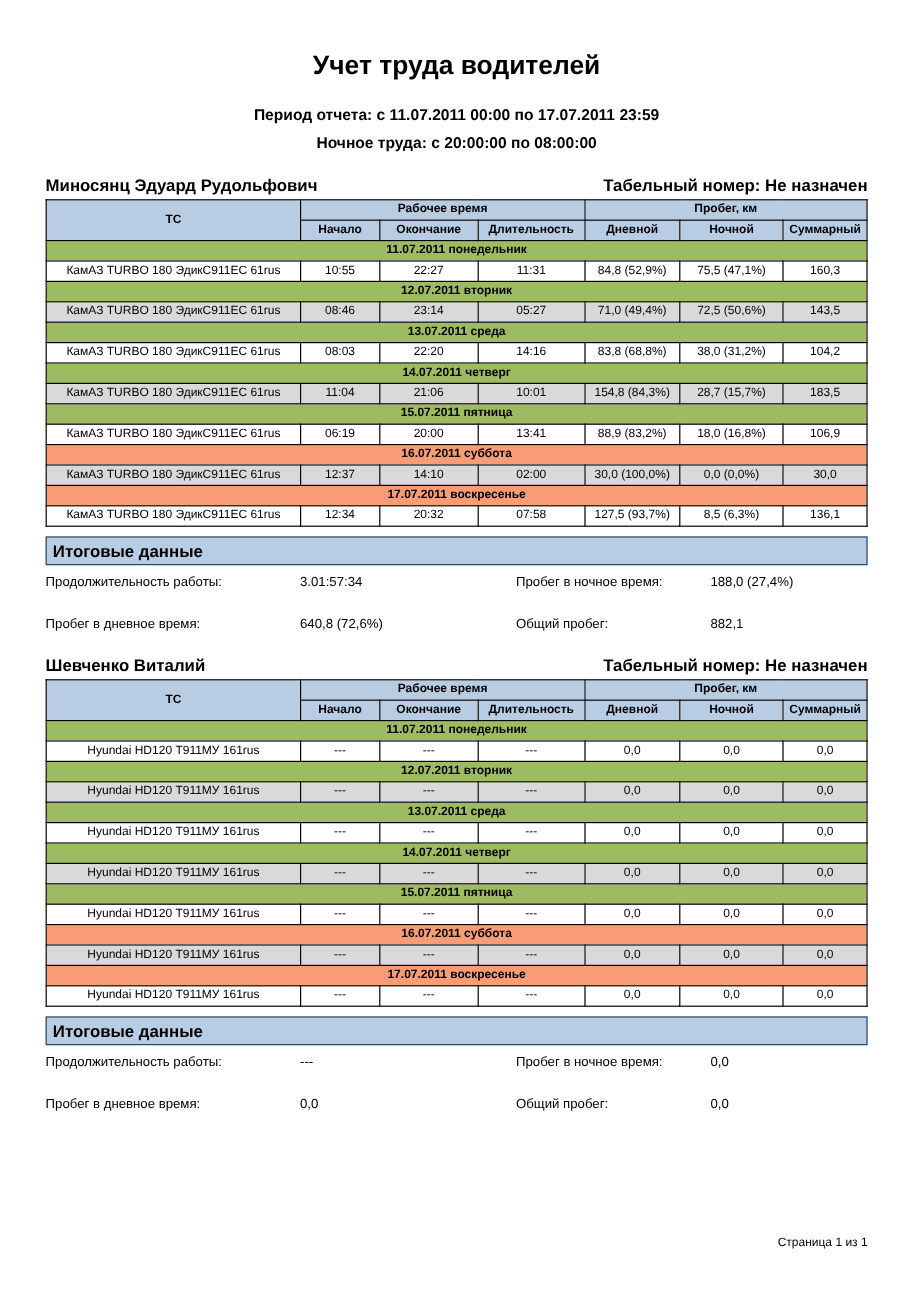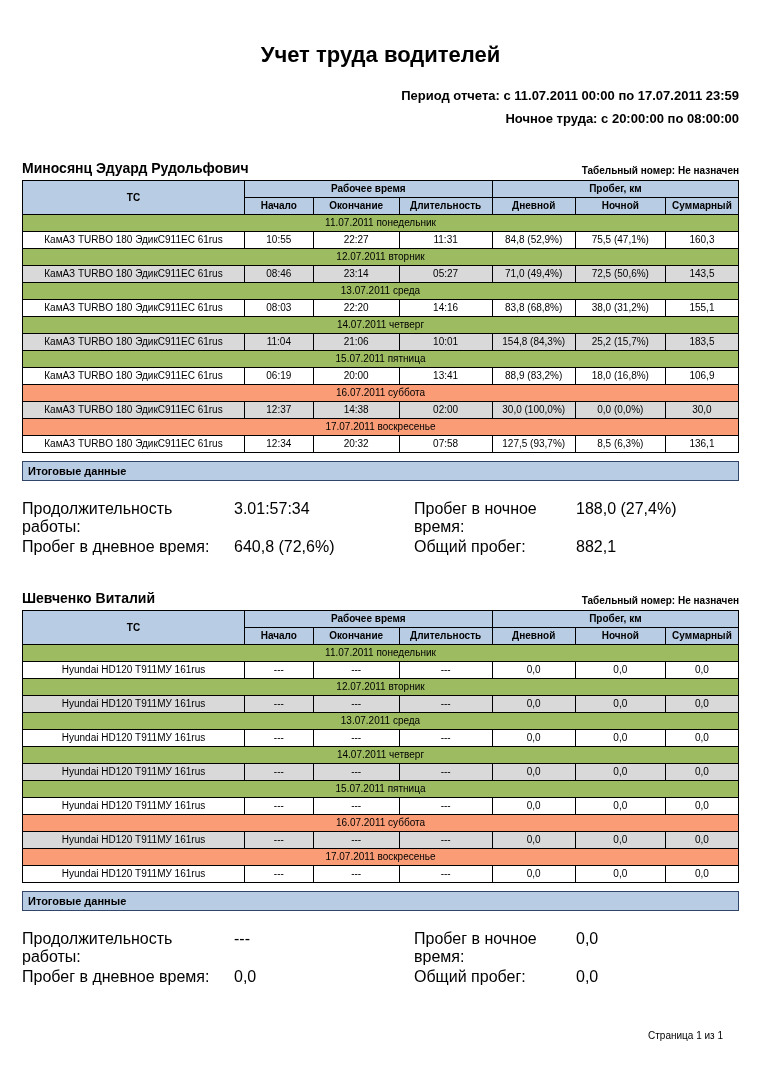--- a/index.html
+++ b/index.html
@@ -2,55 +2,55 @@
 <html style="--table-header: #B8CCE4; --day-header: #9DBB61; --weekend-header: #FA9C76; --row-alt: #D9D9D9; --totals-bar: #B8CCE4;"><head>
 <meta charset="utf-8">
 <style>
   * { box-sizing: border-box; margin: 0; padding: 0; }
   html, body { background: #ffffff; }
   body {
     width: 761px; height: 1079px; position: relative;
     font-family: "Liberation Sans", sans-serif; color: #000;
     overflow: hidden;
   }
-  .content { padding: 0 22px; }
+  .content { padding: 0 38px; }
   .title { text-align: center; font-weight: bold; font-size: 22px; padding-top: 42px; }
-  .subtitle { text-align: right; font-weight: bold; font-size: 13px; }
+  .subtitle { text-align: center; font-weight: bold; font-size: 13px; }
   .subtitle.period { margin-top: 20px; }
   .subtitle.night { margin-top: 8px; }
 
   .driver-section { margin-top: 20px; }
   .section-header {
     display: flex; justify-content: space-between; align-items: flex-end;
     margin-bottom: 4px;
   }
   .driver-name { font-size: 14px; font-weight: bold; }
-  .personnel { font-size: 10px; font-weight: bold; margin-top: 19px; }
+  .personnel { font-size: 14px; font-weight: bold; }
 
   table { width: 100%; border-collapse: collapse; table-layout: fixed; }
   th, td {
     border: 1px solid #000; text-align: center; vertical-align: middle;
     font-size: 10px; padding: 2px 2px; line-height: 12px;
     overflow: hidden; white-space: nowrap;
   }
   thead th { background: var(--table-header, #B8CCE4); font-weight: bold; }
   td.day-header {
-    background: var(--day-header, #9DBB61); font-weight: normal;
+    background: var(--day-header, #9DBB61); font-weight: bold;
   }
   td.day-header.weekend { background: var(--weekend-header, #FA9C76); }
   tr.alt td { background: var(--row-alt, #D9D9D9); }
 
   .totals-bar {
     margin-top: 8px; background: var(--totals-bar, #B8CCE4);
-    border: 1px solid #31456b; font-weight: bold; font-size: 11px;
+    border: 1px solid #31456b; font-weight: bold; font-size: 14px;
     padding: 3px 5px;
   }
   .totals-grid {
     display: grid; grid-template-columns: 212px 180px 162px 1fr;
-    font-size: 16px; margin-top: 19px; row-gap: 2px; align-items: baseline;
+    font-size: 11px; margin-top: 8px; row-gap: 23px; align-items: baseline;
   }
   .footer {
     position: absolute; right: 38px; bottom: 38px; font-size: 10px;
   }
 </style>
 </head>
 <body>
 
 <div class="content">
   <div class="title">Учет труда водителей</div>
@@ -115,53 +115,53 @@
             <tr>
               <td colspan="7" class="day-header">13.07.2011 среда</td>
             </tr>
             <tr>
               <td>КамАЗ TURBO 180 ЭдикС911ЕС 61rus</td>
               <td>08:03</td>
               <td>22:20</td>
               <td>14:16</td>
               <td>83,8 (68,8%)</td>
               <td>38,0 (31,2%)</td>
-              <td>155,1</td>
+              <td>104,2</td>
             </tr>
             <tr>
               <td colspan="7" class="day-header">14.07.2011 четверг</td>
             </tr>
             <tr class="alt">
               <td>КамАЗ TURBO 180 ЭдикС911ЕС 61rus</td>
               <td>11:04</td>
               <td>21:06</td>
               <td>10:01</td>
               <td>154,8 (84,3%)</td>
-              <td>25,2 (15,7%)</td>
+              <td>28,7 (15,7%)</td>
               <td>183,5</td>
             </tr>
             <tr>
               <td colspan="7" class="day-header">15.07.2011 пятница</td>
             </tr>
             <tr>
               <td>КамАЗ TURBO 180 ЭдикС911ЕС 61rus</td>
               <td>06:19</td>
               <td>20:00</td>
               <td>13:41</td>
               <td>88,9 (83,2%)</td>
               <td>18,0 (16,8%)</td>
               <td>106,9</td>
             </tr>
             <tr>
               <td colspan="7" class="day-header weekend">16.07.2011 суббота</td>
             </tr>
             <tr class="alt">
               <td>КамАЗ TURBO 180 ЭдикС911ЕС 61rus</td>
               <td>12:37</td>
-              <td>14:38</td>
+              <td>14:10</td>
               <td>02:00</td>
               <td>30,0 (100,0%)</td>
               <td>0,0 (0,0%)</td>
               <td>30,0</td>
             </tr>
             <tr>
               <td colspan="7" class="day-header weekend">17.07.2011 воскресенье</td>
             </tr>
             <tr>
               <td>КамАЗ TURBO 180 ЭдикС911ЕС 61rus</td>

